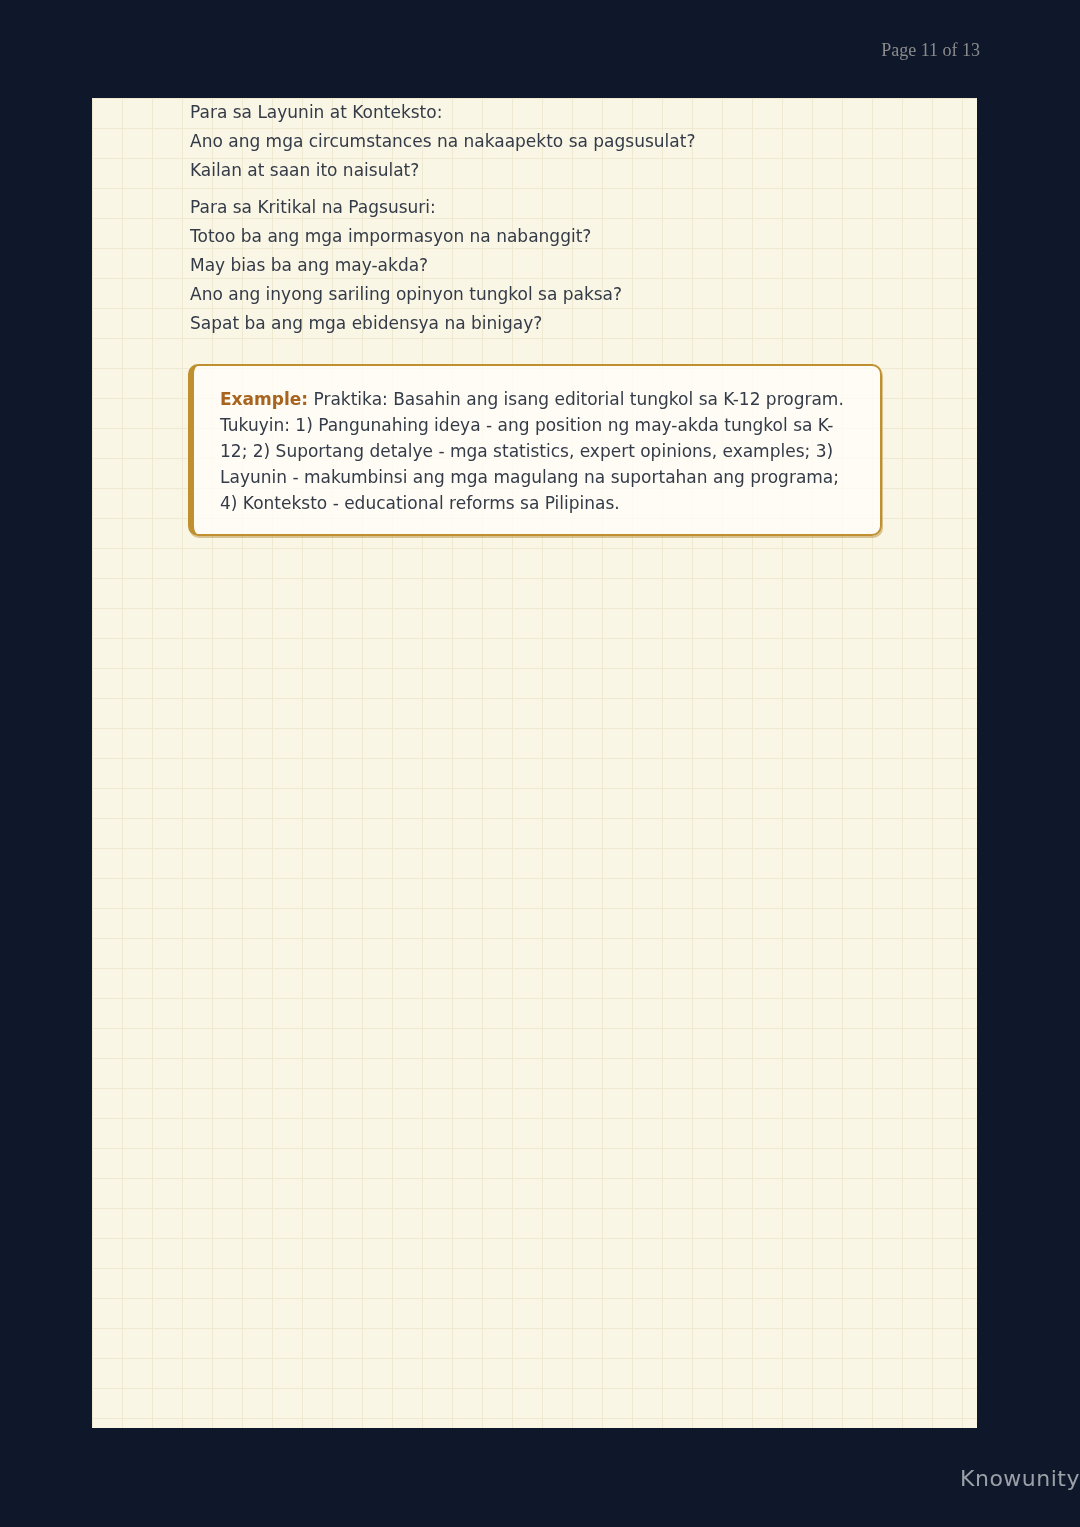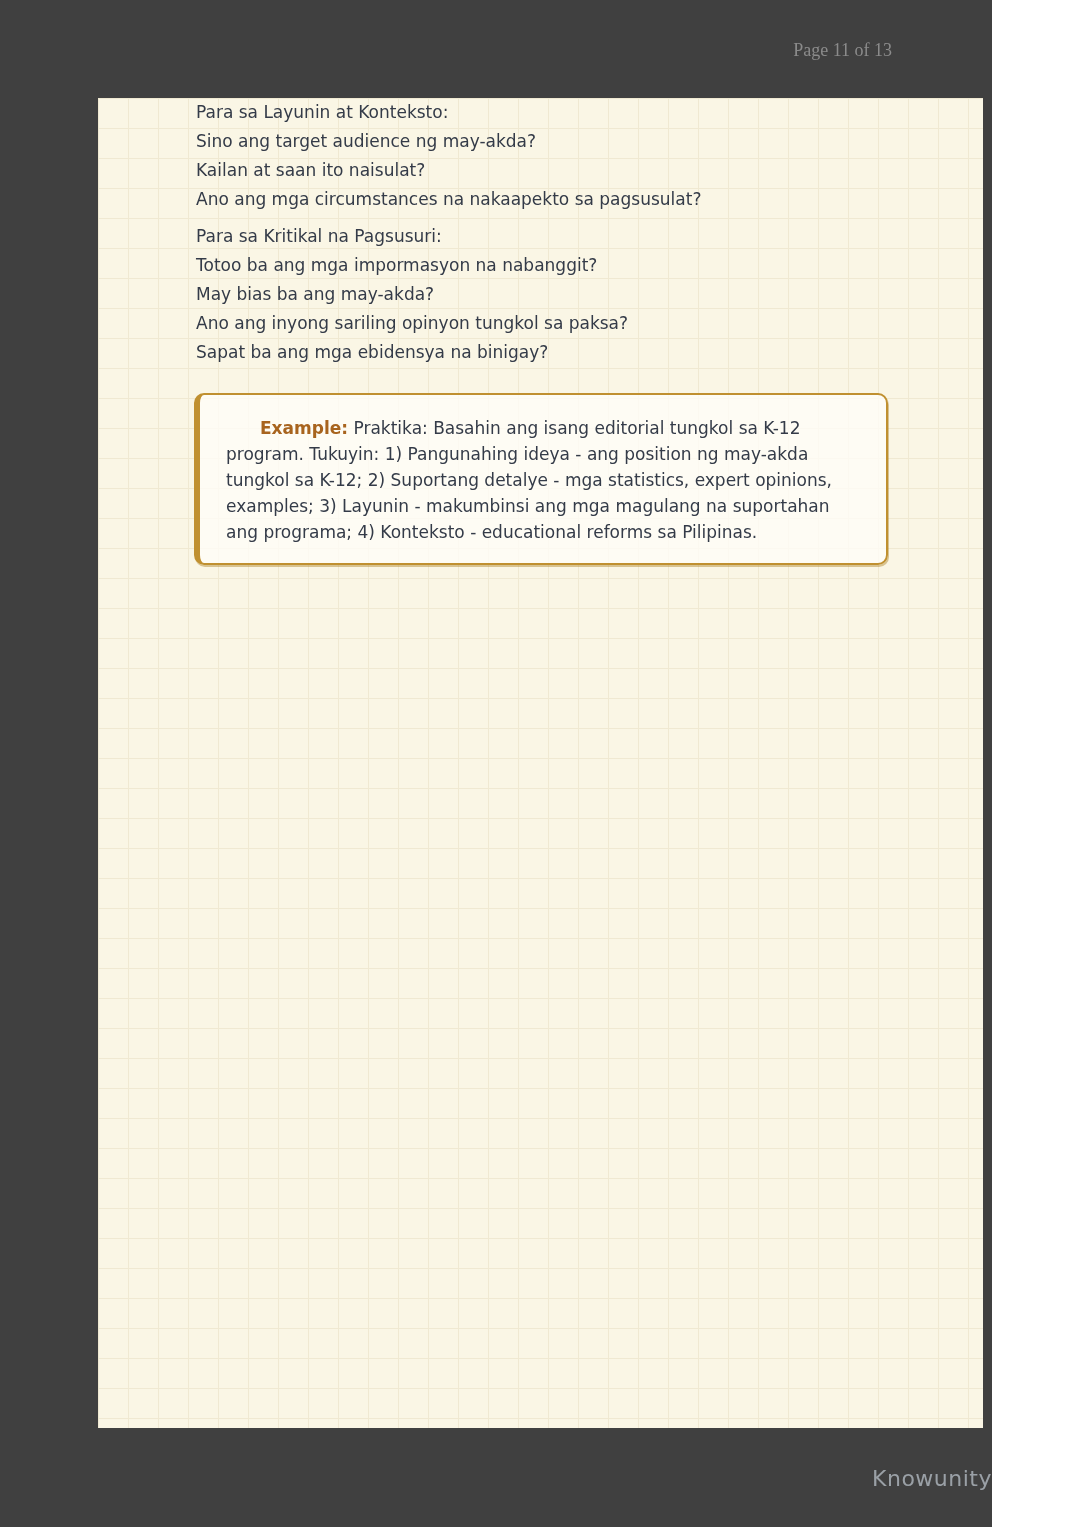--- a/index.html
+++ b/index.html
@@ -1,35 +1,35 @@
 <!DOCTYPE html>
 <html><head>
 <meta charset="utf-8">
 <style>
   * { margin: 0; padding: 0; box-sizing: border-box; }
   html, body { background: #ffffff; }
   .page {
     position: relative;
-    width: 992px;
+    width: 1080px;
     height: 1527px;
-    background: #404040;
+    background: #0f172a;
     overflow: hidden;
     font-family: "DejaVu Sans", "Liberation Sans", sans-serif;
   }
   .page-number {
     position: absolute;
     top: 40px;
     right: 100px;
     font-family: "Liberation Serif", "DejaVu Serif", serif;
     font-size: 18px;
     color: #8b8b8b;
   }
   .grid-paper {
     position: absolute;
-    left: 98px;
+    left: 92px;
     top: 98px;
     width: 885px;
     height: 1330px;
     background-color: #faf6e5;
     background-image:
       linear-gradient(to right, #f0e9d2 1px, transparent 1px),
       linear-gradient(to bottom, #f0e9d2 1px, transparent 1px);
     background-size: 30px 30px;
   }
   .content {
@@ -53,21 +53,20 @@
     border-radius: 10px;
     background: rgba(255, 254, 249, 0.78);
     box-shadow: 1px 2px 0 rgba(176, 134, 41, 0.45);
     padding: 20px 28px 18px 26px;
     line-height: 26px;
     font-size: 17px;
   }
   .example-label {
     font-weight: bold;
     color: #a8641e;
-    margin-left: 34px;
   }
   .example-text { color: #343b48; }
   .brand-watermark {
     position: absolute;
     top: 1466px;
     left: 0;
     width: 100%;
     text-align: right;
     font-size: 22px;
     color: #9aa0a6;
@@ -79,23 +78,22 @@
 
 <div class="page">
 
   <div class="page-number">Page 11 of 13</div>
 
   <div class="grid-paper">
     <div class="content">
 
       <div class="text-block">
         <div class="text-line">Para sa Layunin at Konteksto:</div>
-        <div class="text-line">Sino ang target audience ng may-akda?</div>
+        <div class="text-line">Ano ang mga circumstances na nakaapekto sa pagsusulat?</div>
         <div class="text-line">Kailan at saan ito naisulat?</div>
-        <div class="text-line">Ano ang mga circumstances na nakaapekto sa pagsusulat?</div>
       </div>
 
       <div class="text-block second">
         <div class="text-line">Para sa Kritikal na Pagsusuri:</div>
         <div class="text-line">Totoo ba ang mga impormasyon na nabanggit?</div>
         <div class="text-line">May bias ba ang may-akda?</div>
         <div class="text-line">Ano ang inyong sariling opinyon tungkol sa paksa?</div>
         <div class="text-line">Sapat ba ang mga ebidensya na binigay?</div>
       </div>
 

